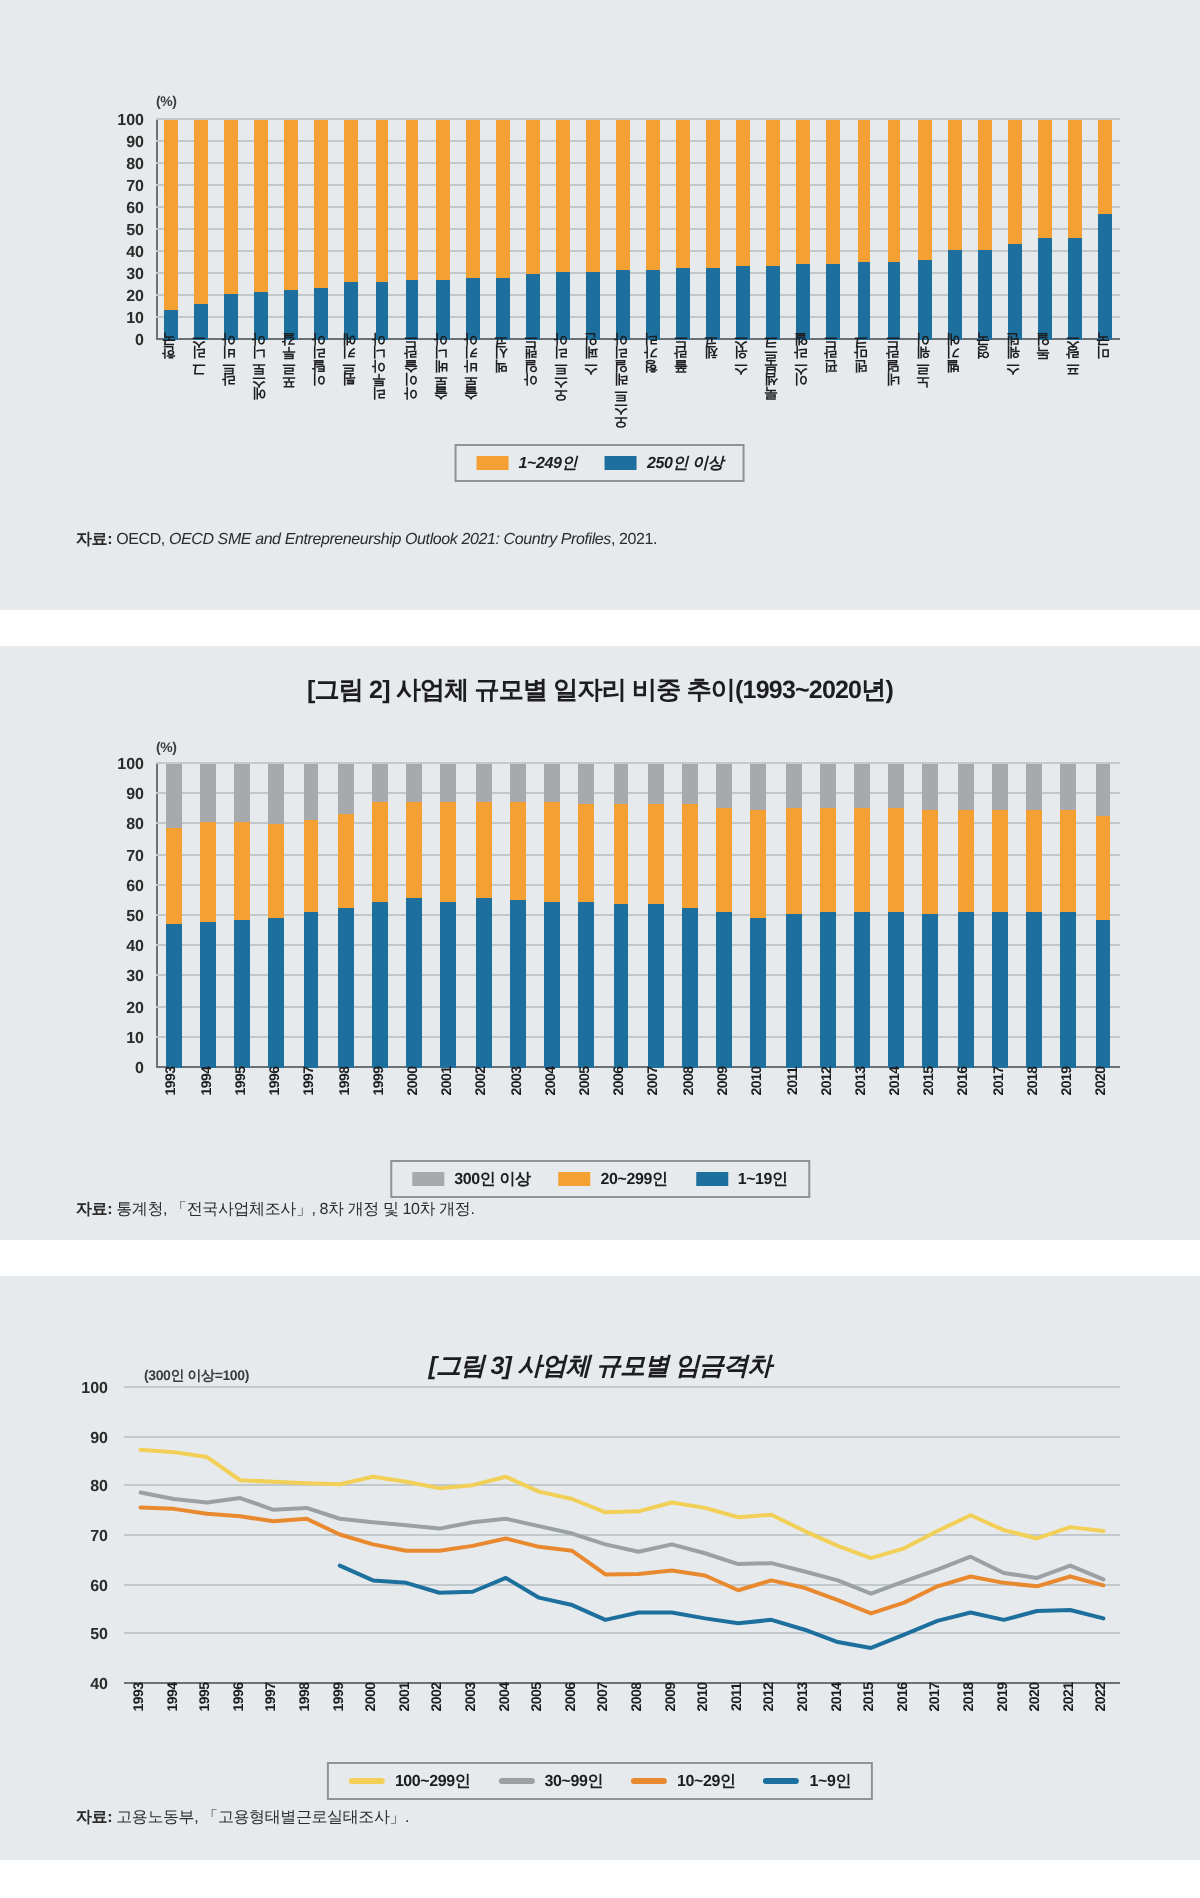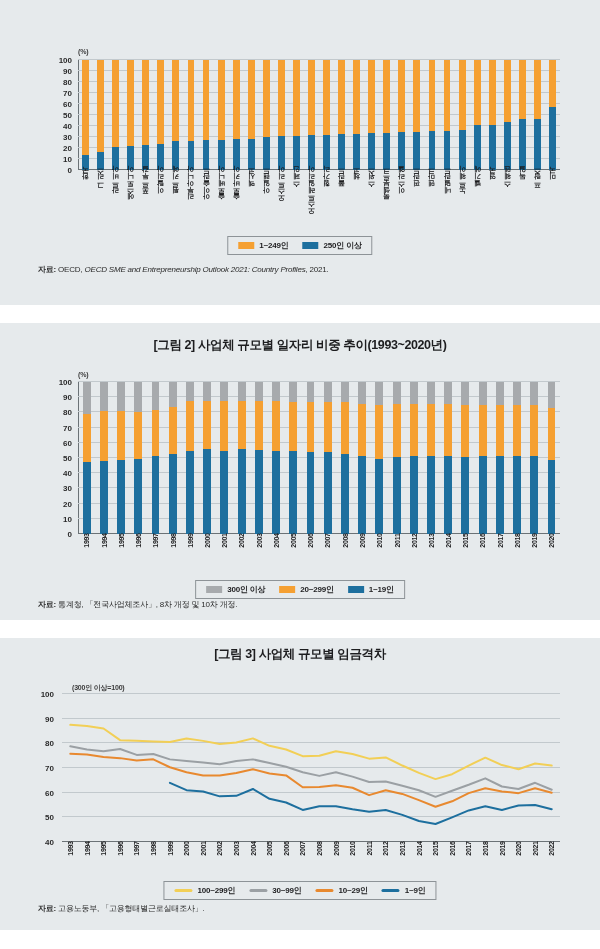--- a/index.html
+++ b/index.html
@@ -22,21 +22,21 @@
   .panel.p3 { height: 292px; }
 
   .fig-title {
     text-align: center;
     font-size: 12.5px;
     font-weight: bold;
     color: #1d1d1f;
     letter-spacing: -0.4px;
     padding-top: 14px;
   }
-  .p3 .fig-title { padding-top: 8px; }
+  .p3 .fig-title { padding-top: 37px; font-style: italic; }
 
   .axis-note {
     position: absolute;
     font-size: 7px;
     color: #3c3c3c;
     font-weight: bold;
     letter-spacing: -0.2px;
   }
 
   
@@ -402,21 +402,21 @@
           <span>독일</span>
         </div>
         <div class="xlab">
           <span>프랑스</span>
         </div>
         <div class="xlab">
           <span>미국</span>
         </div>
       </div>
 
-    <div class="legend" id="f1-legend" style="top:236px;">
+    <div class="legend" id="f1-legend" style="top:222px;font-style:italic;">
         <div class="legend-item">
           <span class="swatch" style="background: rgb(245, 160, 50);"></span>
           <span class="legend-label">1~249인</span>
         </div>
         <div class="legend-item">
           <span class="swatch" style="background: rgb(29, 111, 158);"></span>
           <span class="legend-label">250인 이상</span>
         </div>
       </div>
 

